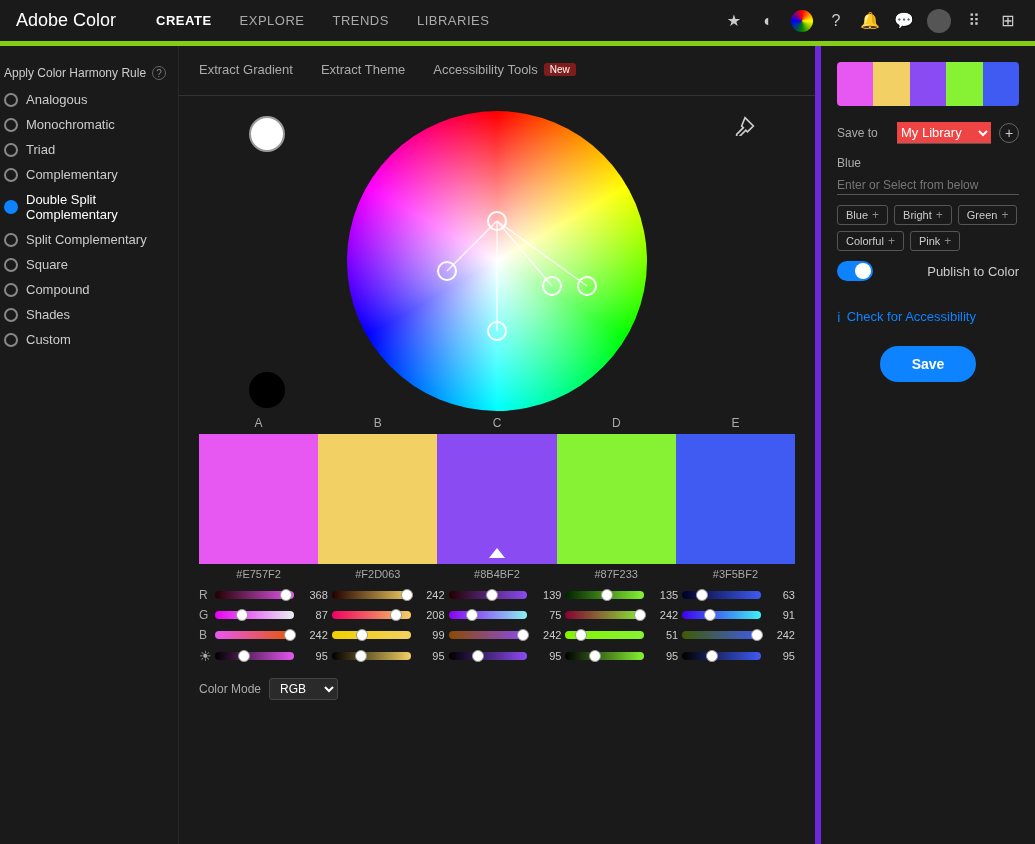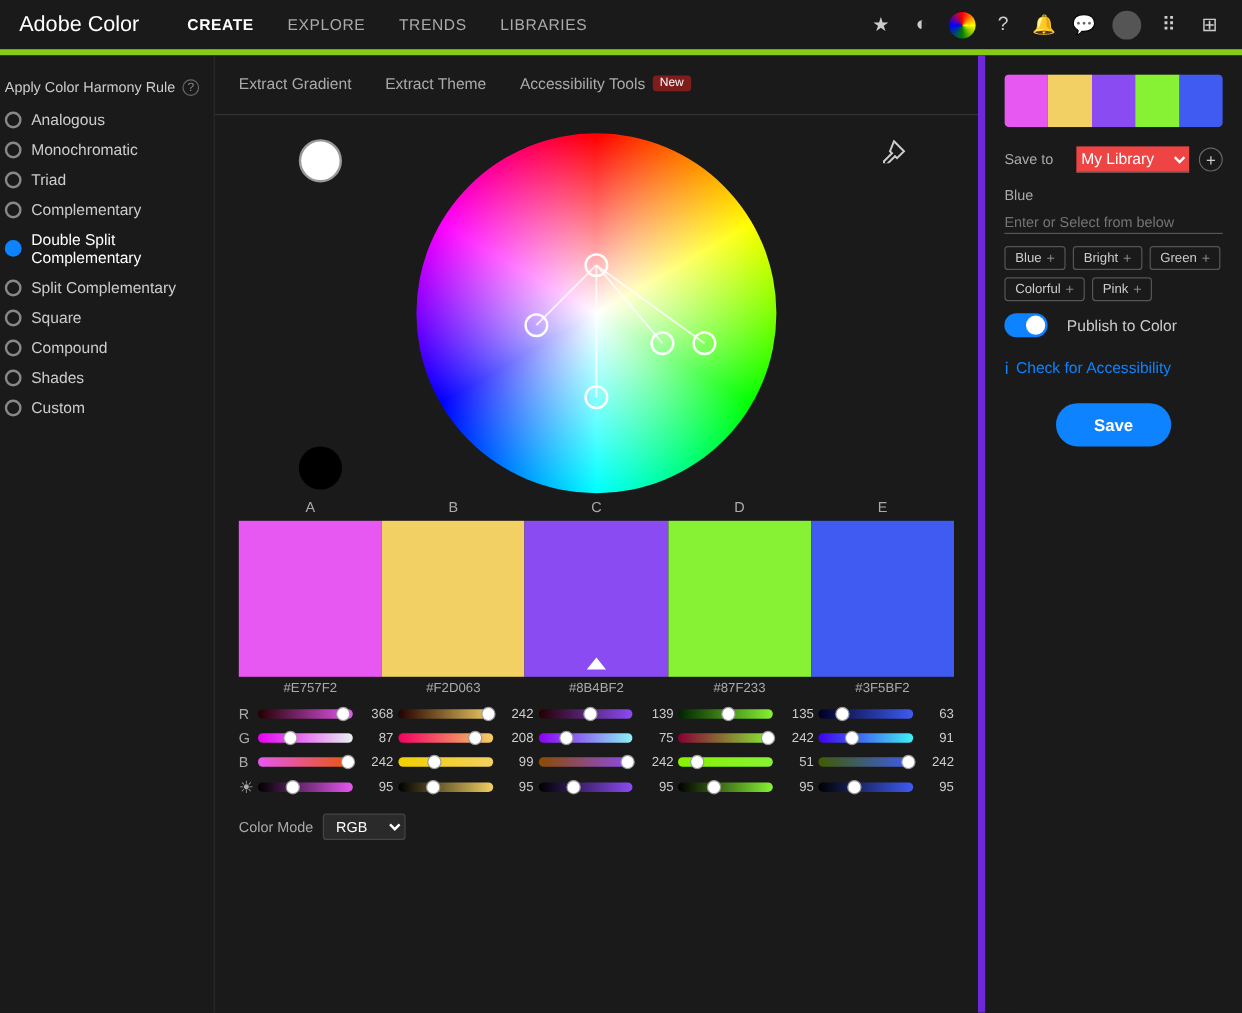--- a/index.html
+++ b/index.html
@@ -79,21 +79,21 @@
     .save-to-select { flex: 1; background: #ef4444; border: none; border-bottom: 1px solid #555; color: #fff; font-size: 13px; padding: 2px 0; cursor: pointer; }
     .save-to-add { width: 20px; height: 20px; border-radius: 50%; border: 1px solid #666; display: flex; align-items: center; justify-content: center; cursor: pointer; color: #ccc; font-size: 14px; }
     .name-row { margin-bottom: 12px; }
     .name-label { color: #aaa; font-size: 12px; margin-bottom: 4px; }
     .name-input { background: transparent; border: none; border-bottom: 1px solid #555; color: #fff; font-size: 13px; width: 100%; padding: 2px 0; outline: none; }
     .tags-label { color: #aaa; font-size: 12px; margin-bottom: 6px; }
     .tags-input { background: transparent; border: none; border-bottom: 1px solid #555; color: #3b82f6; font-size: 12px; width: 100%; padding: 2px 0; outline: none; margin-bottom: 10px; }
     .tags-row { display: flex; flex-wrap: wrap; gap: 6px; margin-bottom: 10px; align-items: flex-end; }
     .tag-chip { background: transparent; border: 1px solid #555; color: #ccc; padding: 2px 8px; border-radius: 3px; font-size: 11px; display: flex; align-items: center; gap: 4px; cursor: pointer; }
     .tag-plus { color: #888; font-size: 12px; }
-    .publish-row { display: flex; align-items: center; gap: 16px; margin-bottom: 16px; }
+    .publish-row { display: flex; align-items: center; gap: 16px; margin-bottom: 26px; justify-content: space-between; }
     .toggle { width: 36px; height: 20px; border-radius: 10px; background: #0d83ff; position: relative; cursor: pointer; flex-shrink: 0; }
     .toggle-thumb { width: 16px; height: 16px; border-radius: 50%; background: white; position: absolute; top: 2px; right: 2px; }
     .publish-label { font-size: 13px; color: #ccc; }
     .accessibility-row { display: flex; align-items: center; gap: 6px; margin-bottom: 20px; color: #0d83ff; font-size: 13px; cursor: pointer; }
     .accessibility-icon { font-size: 14px; }
     .save-btn { background: #0d83ff; color: #fff; border: none; border-radius: 20px; padding: 10px 32px; font-size: 14px; font-weight: 600; cursor: pointer; display: block; margin: 0 auto; }
 
     
     .wheel-svg { position: absolute; top: 0; left: 0; width: 300px; height: 300px; pointer-events: none; z-index: 5; }
   </style>

